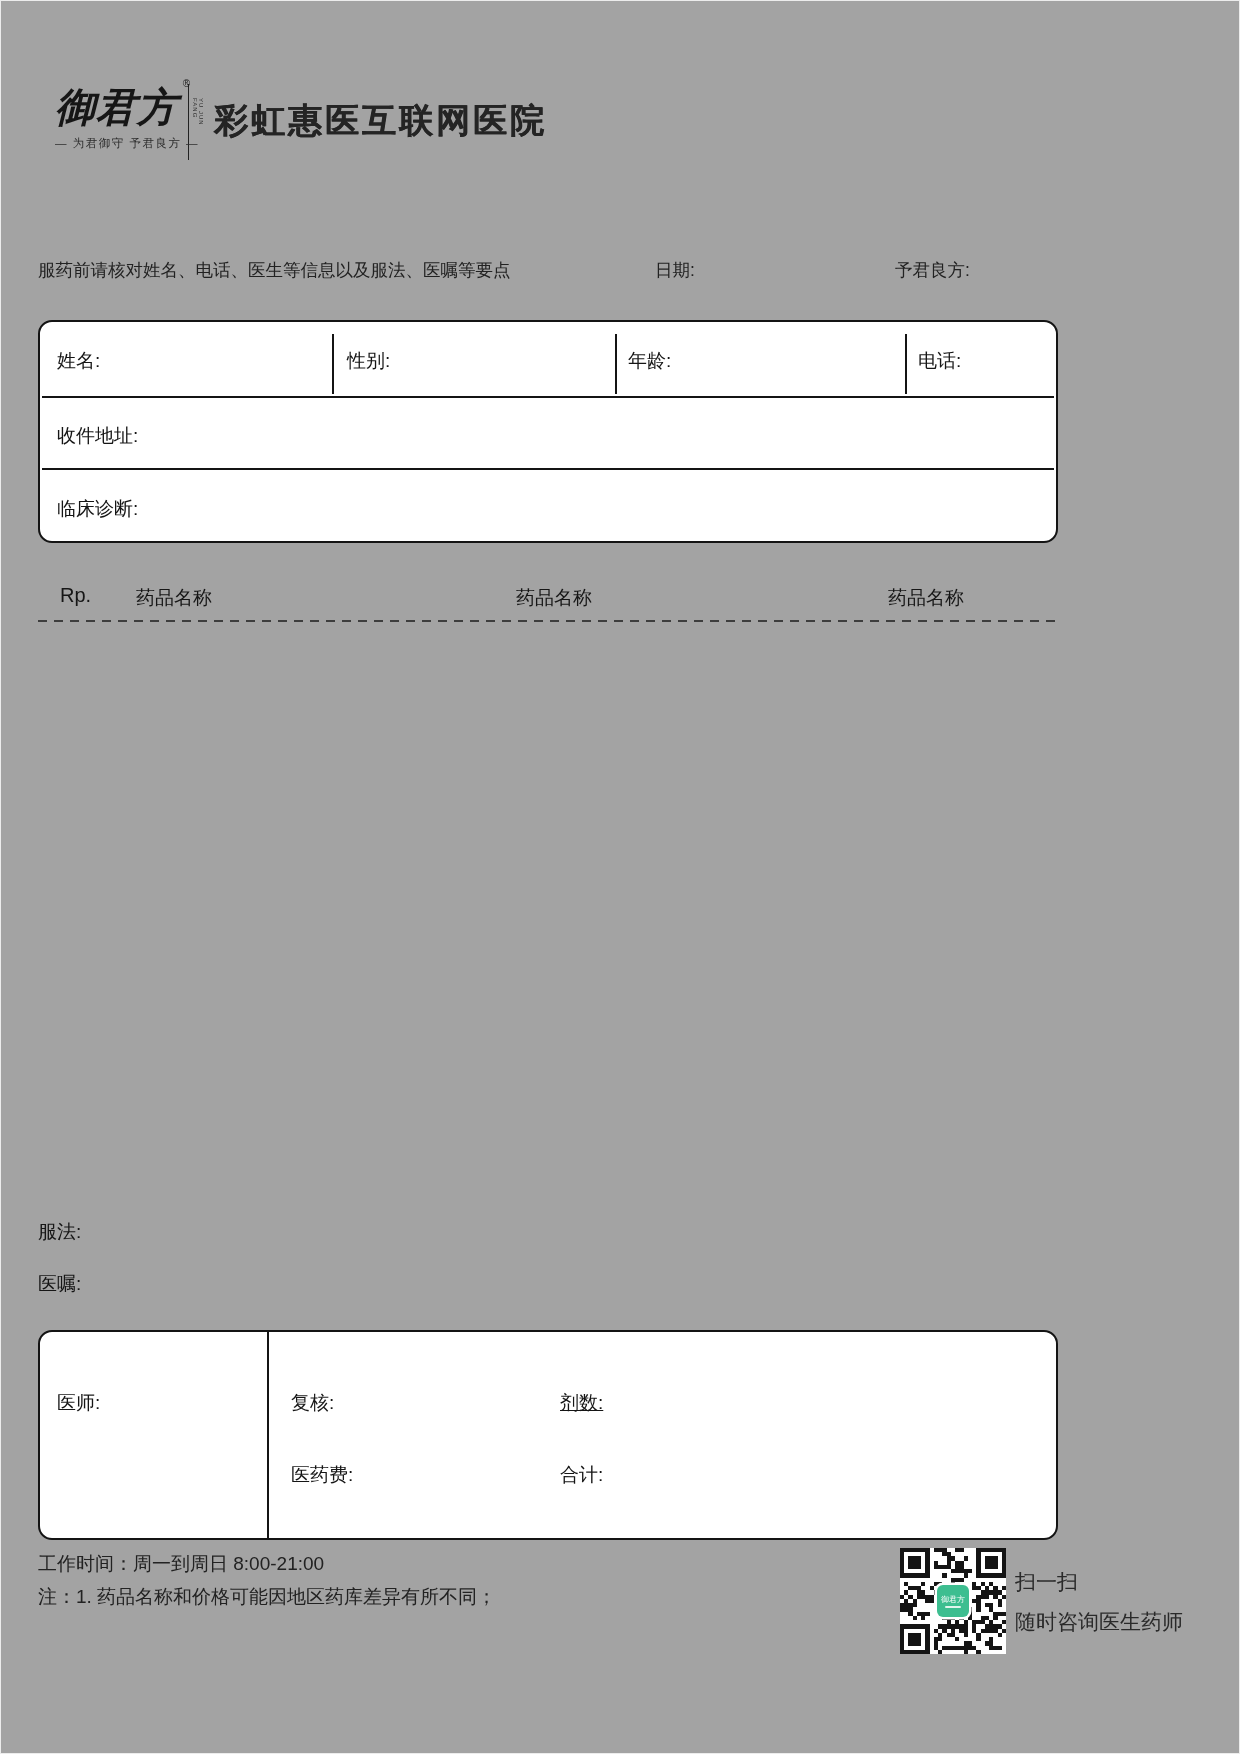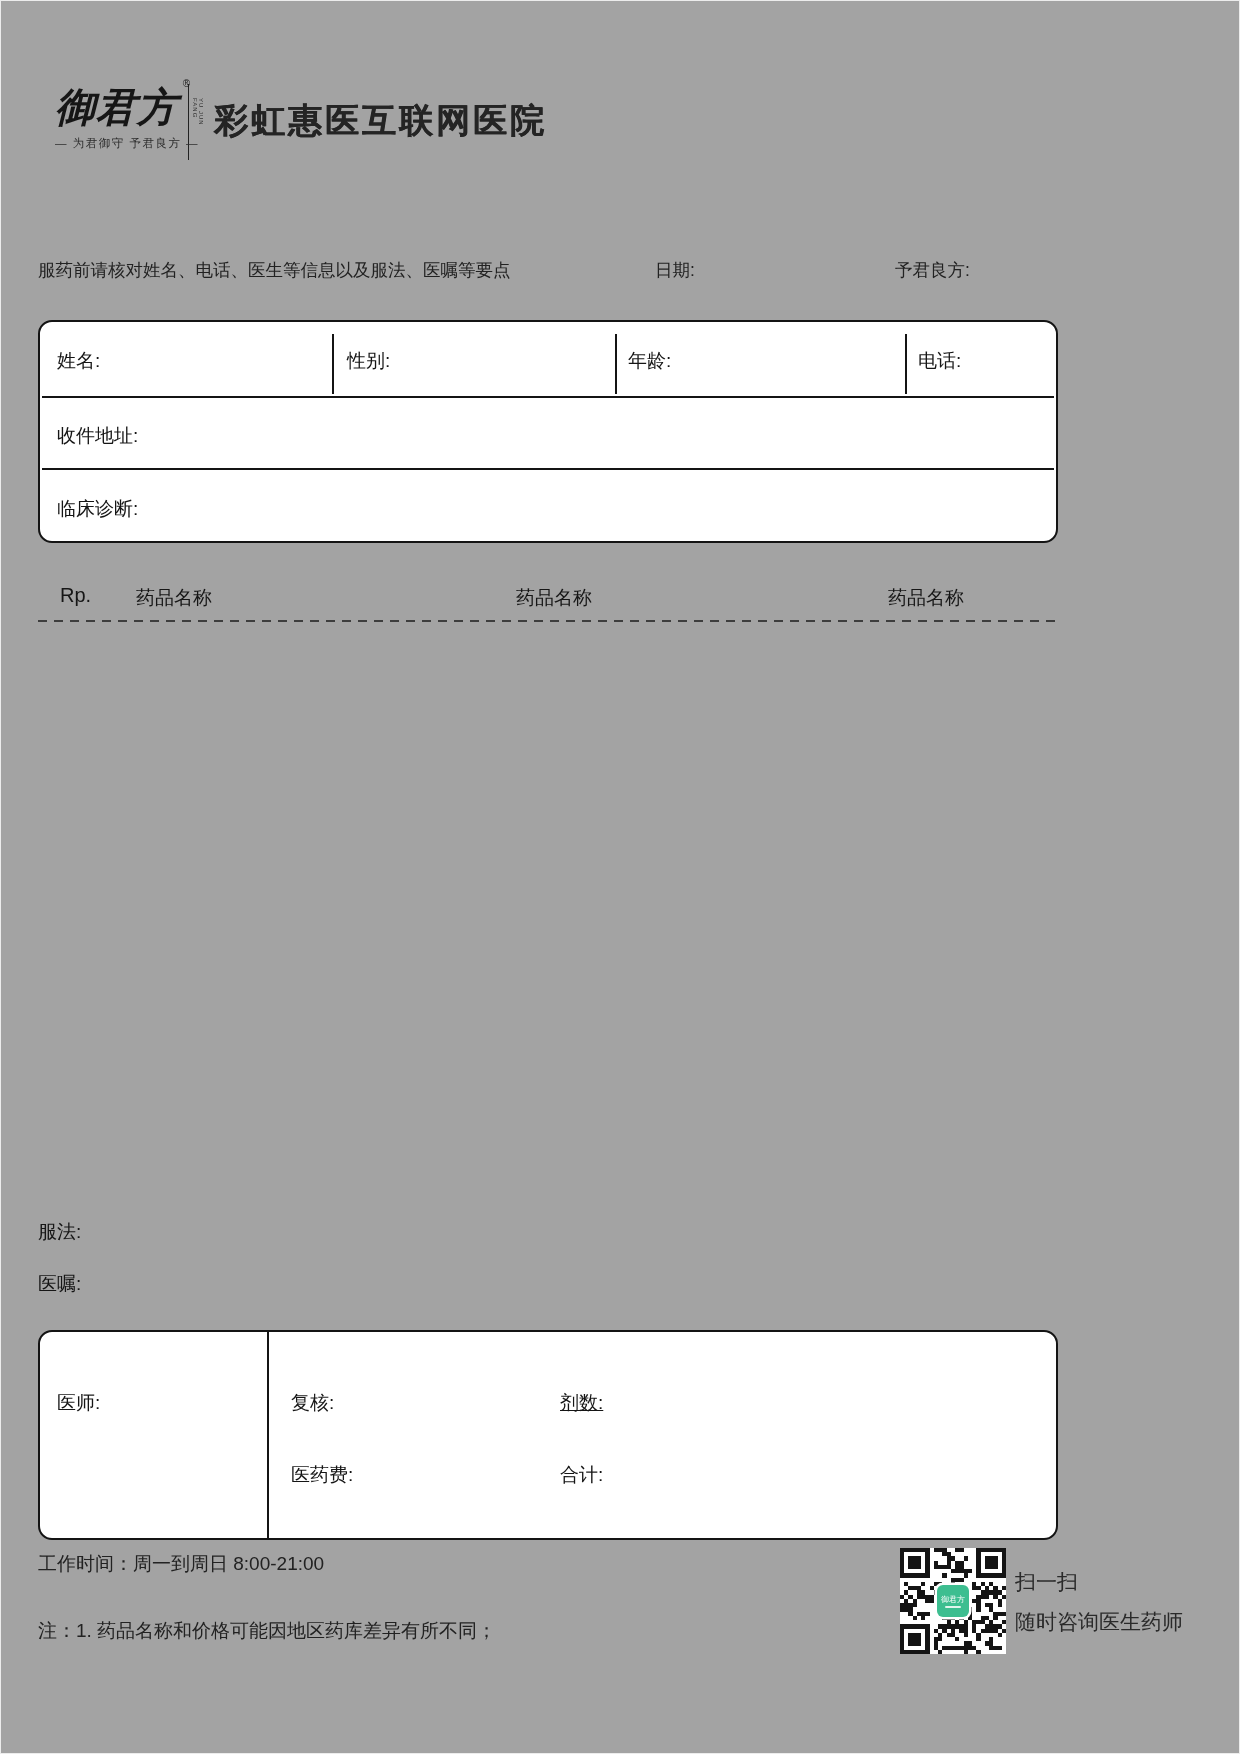--- a/index.html
+++ b/index.html
@@ -122,21 +122,21 @@
 
   <div class="abs sig-box"></div>
   <div class="abs sig-div"></div>
   <span class="fld" style="left:57px;  top:1390px;text-align:right;">医师:</span>
   <span class="fld" style="left:291px; top:1390px;">复核:</span>
   <span class="fld" style="left:560px; top:1390px;text-decoration:underline;">剂数:</span>
   <span class="fld" style="left:291px; top:1462px;">医药费:</span>
   <span class="fld" style="left:560px; top:1462px;">合计:</span>
 
   <div class="abs foot-line" style="left:38px; top:1551px;">工作时间：周一到周日  8:00-21:00</div>
-  <div class="abs foot-line" style="left:38px; top:1618px;text-align:center;">注：1. 药品名称和价格可能因地区药库差异有所不同；</div>
+  <div class="abs foot-line" style="left:38px; top:1584px;text-align:center;">注：1. 药品名称和价格可能因地区药库差异有所不同；</div>
 
   <div class="abs qr-box">
     <div id="qr-canvas"><svg width="106" height="106" viewBox="0 0 25 25" shape-rendering="crispEdges">
           <rect width="25" height="25" fill="#fff"></rect>
           <rect x="8" y="0" width="1" height="1" fill="#141414"></rect>
           <rect x="9" y="0" width="1" height="1" fill="#141414"></rect>
           <rect x="10" y="0" width="1" height="1" fill="#141414"></rect>
           <rect x="13" y="0" width="1" height="1" fill="#141414"></rect>
           <rect x="14" y="0" width="1" height="1" fill="#141414"></rect>
           <rect x="10" y="1" width="1" height="1" fill="#141414"></rect>

